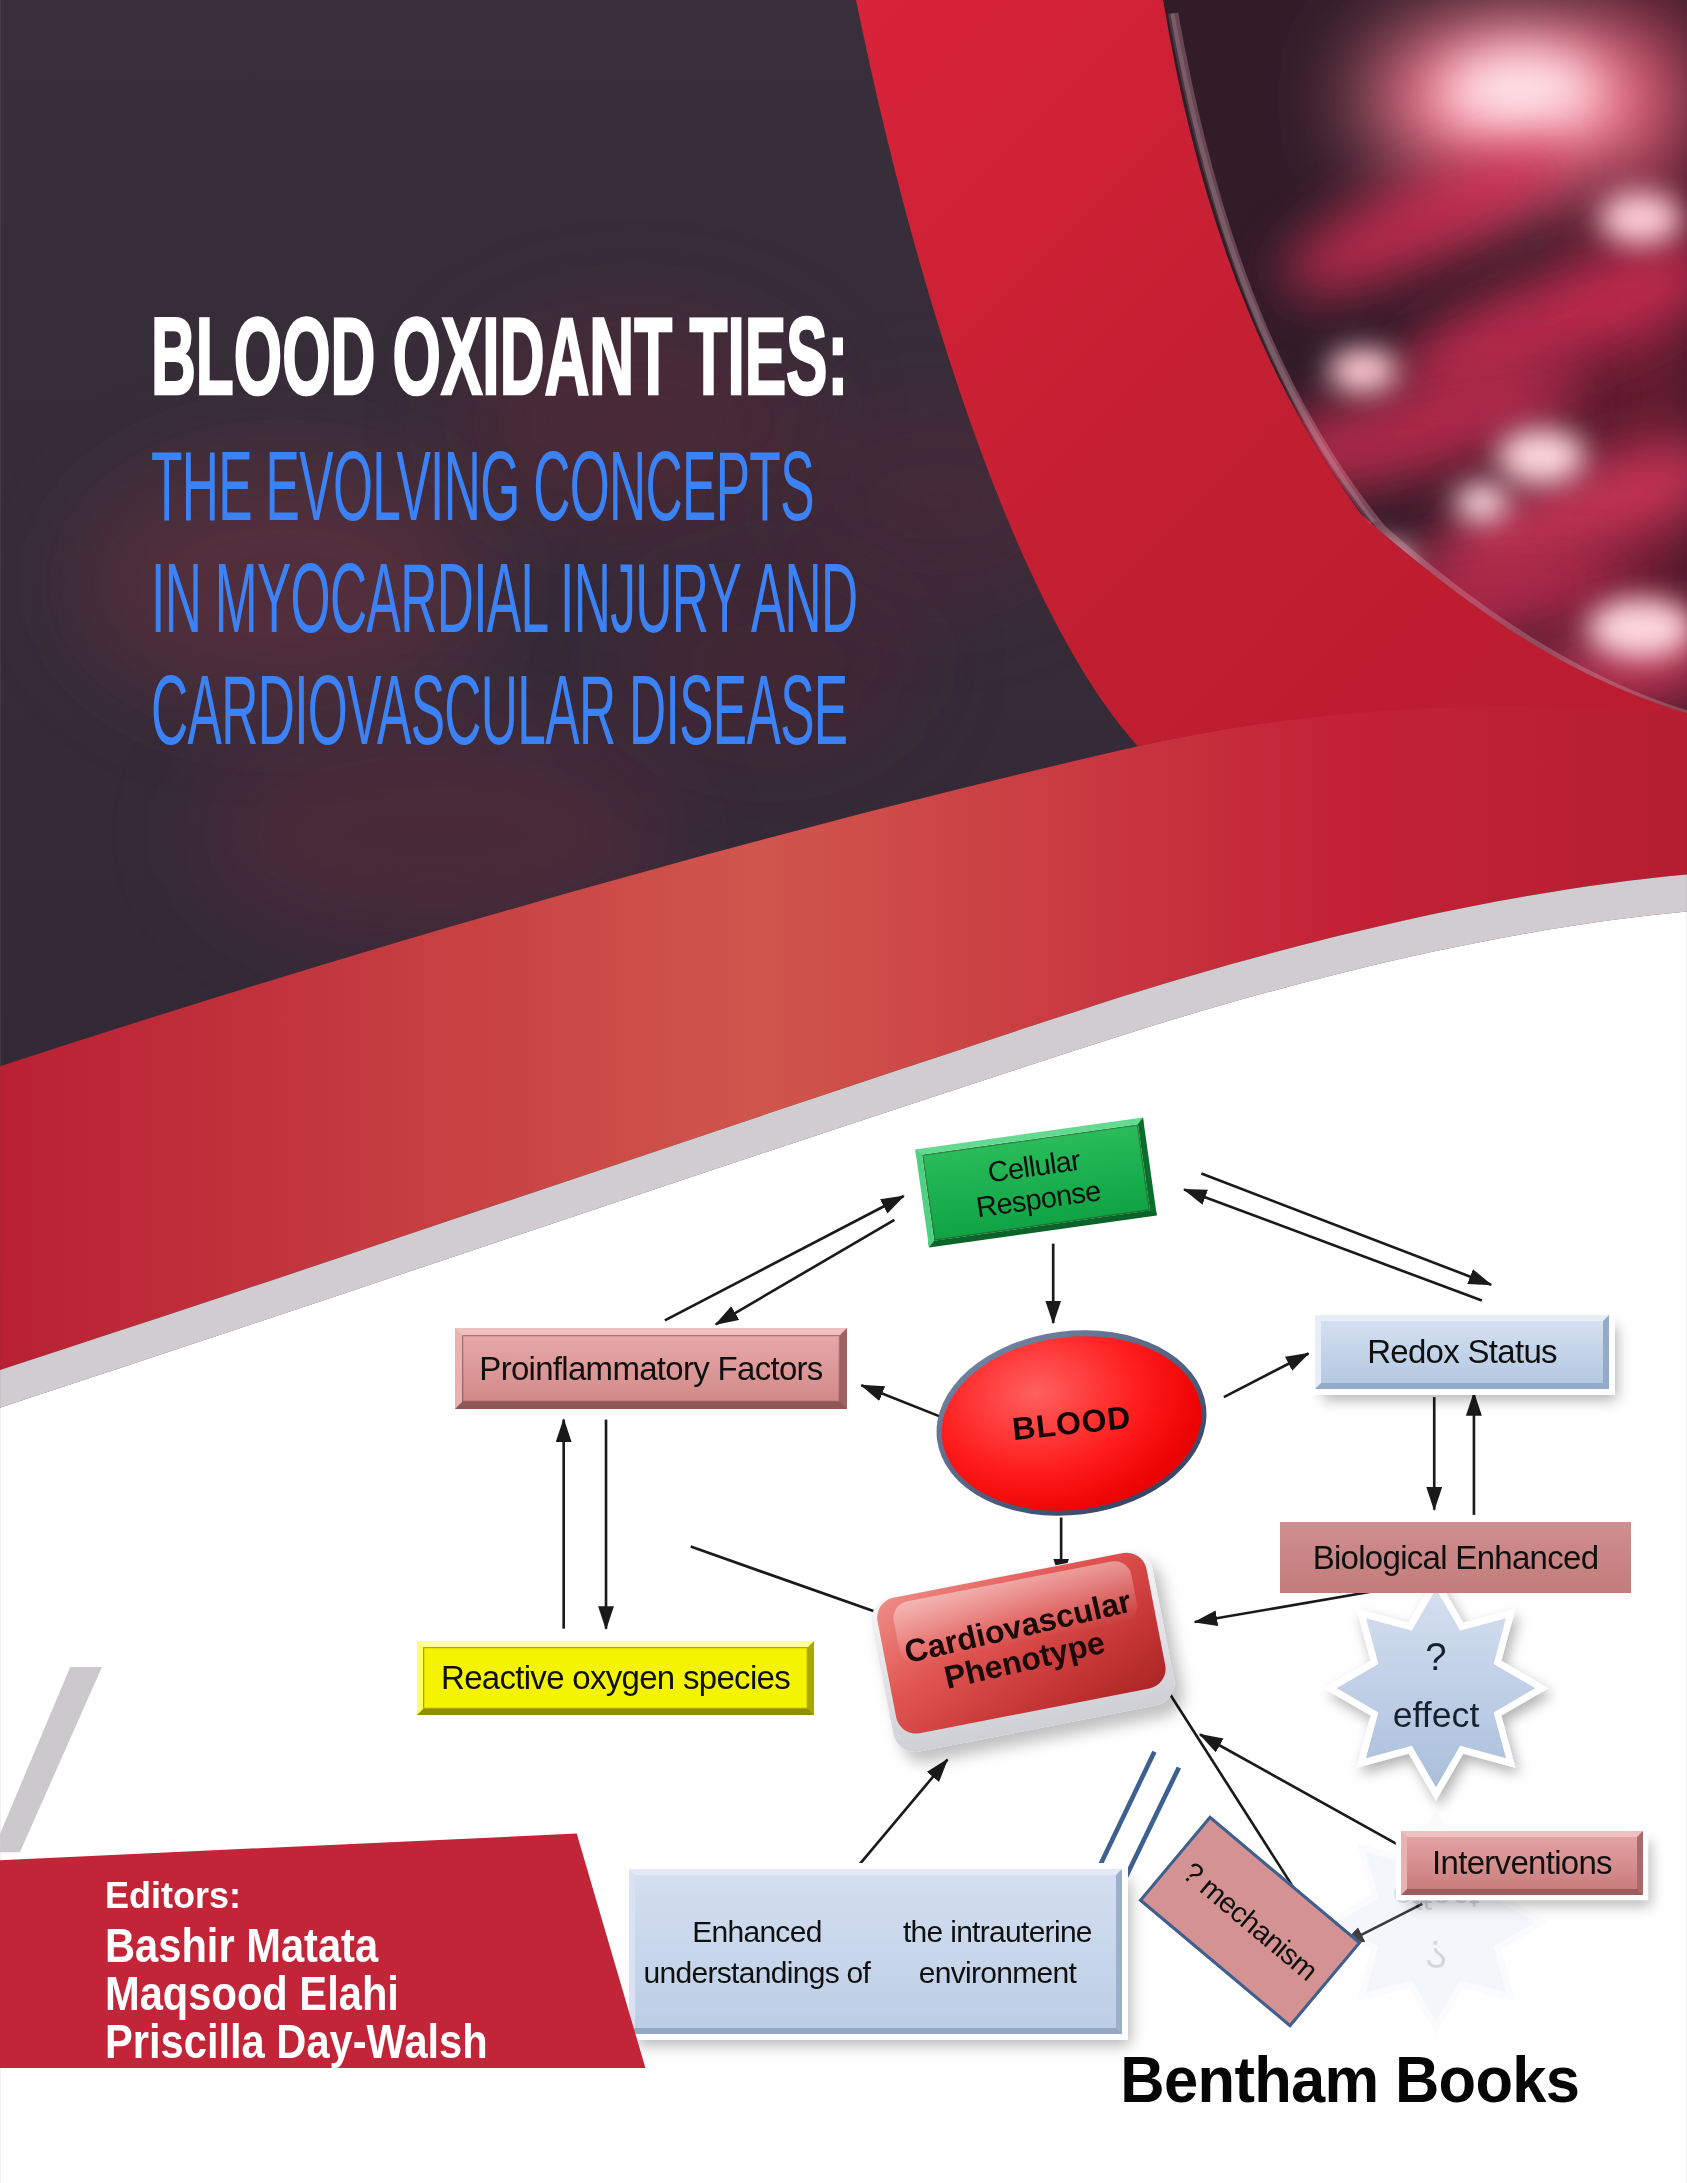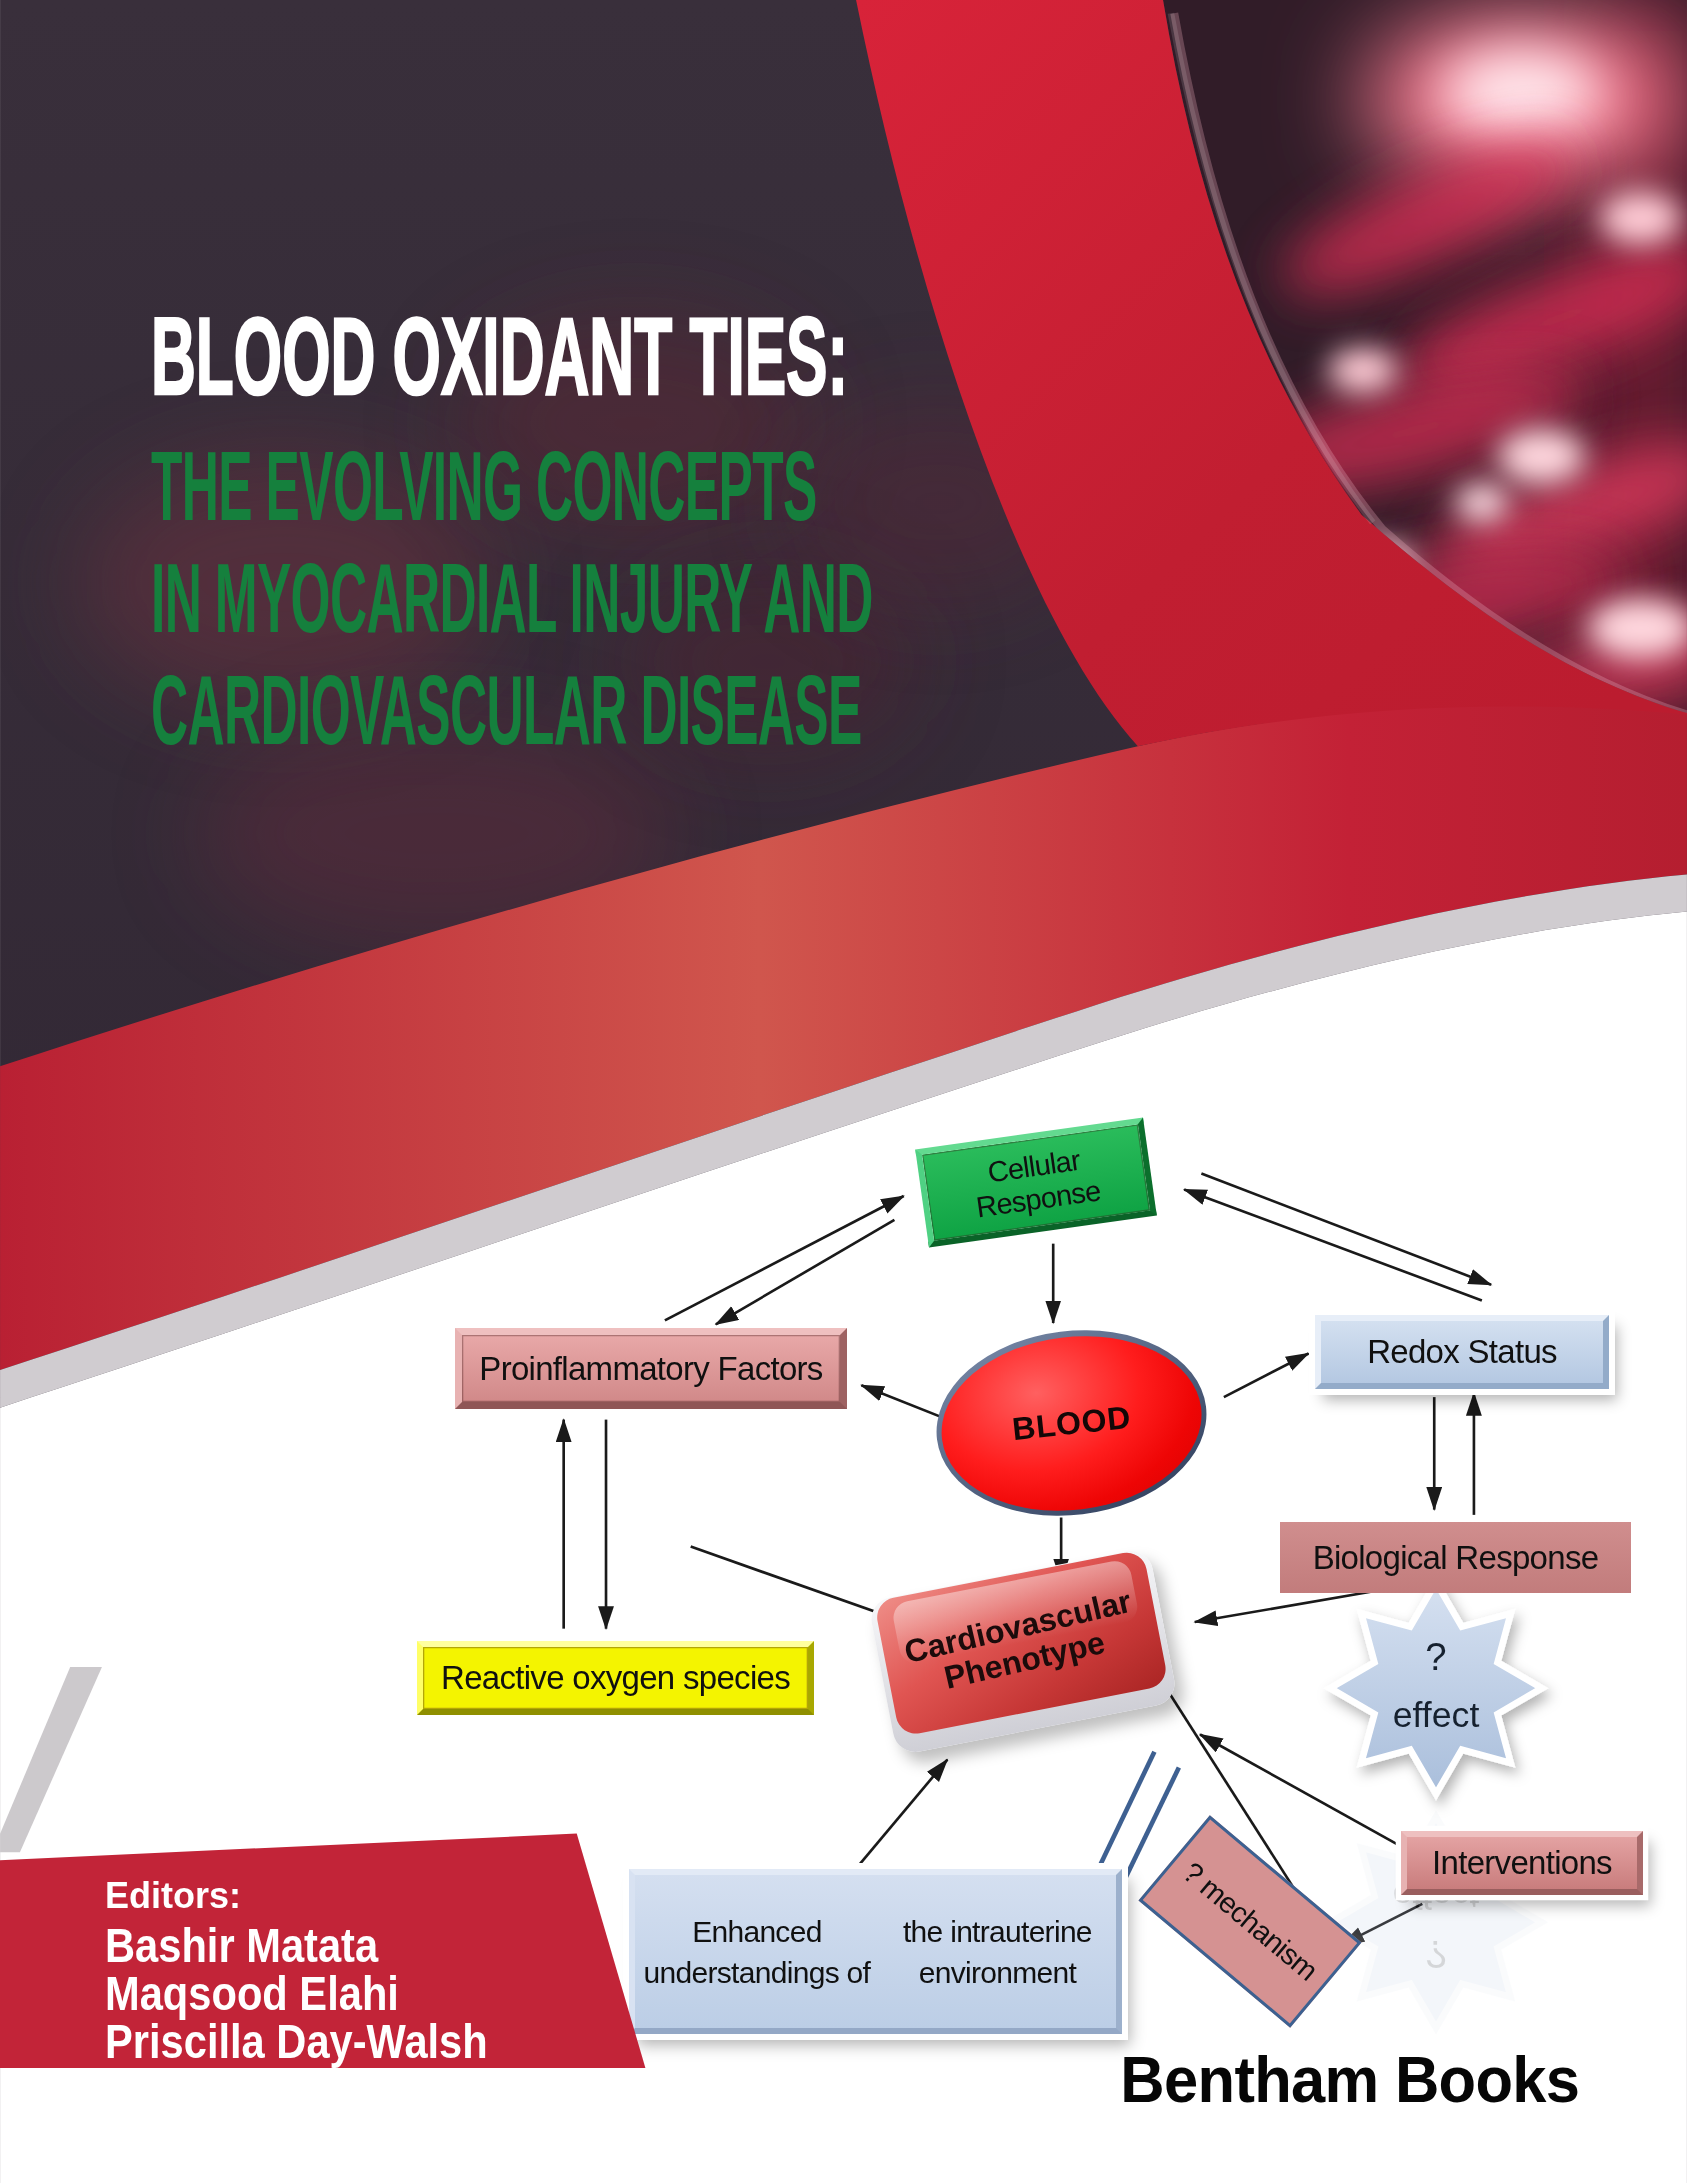--- a/index.html
+++ b/index.html
@@ -9,21 +9,21 @@
     font-family:"Liberation Sans", sans-serif;
   }
   .page { position:absolute; inset:0; width:1687px; height:2183px; }
   svg.bg-art { position:absolute; left:0; top:0; width:1687px; height:2183px; }
 
   
   .title-block { position:absolute; left:151px; top:277px; color:#ffffff; z-index:5; }
   .t-line { white-space:nowrap; }
   .t-main { height:136px; font-size:109px; font-weight:bold; letter-spacing:0;margin-top:16px; }
   .t-main .squish { transform:scaleX(0.57); -webkit-text-stroke:2.6px #ffffff; }
-  .t-sub  { height:112px; font-size:99px; font-weight:700; color:#15803d; }
+  .t-sub  { height:112px; font-size:99px; font-weight:400; color:#3b82f6; }
   .t-sub .squish { transform:scaleX(0.52); letter-spacing:-1.3px; }
   .squish { display:inline-block; transform-origin:left top; white-space:nowrap; }
 
   
   .node { position:absolute; display:flex; align-items:center; justify-content:center;
           box-sizing:border-box; color:#111; text-align:center; z-index:6; }
   .nlabel { font-size:33px; letter-spacing:-0.7px; color:#101010; }
 
   .bevel { box-shadow: inset 0 0 0 1.3px rgba(60,20,20,.35); }
 
@@ -241,21 +241,21 @@
     <div class="blood-inner">
       <span class="blood-label">BLOOD</span>
     </div>
   </div>
 
   <div class="node blue-box" style="left:1315px;top:1315px;width:294px;height:74px;">
     <span class="nlabel">Redox Status</span>
   </div>
 
   <div class="node flat-rose" style="left:1280px;top:1522px;width:351px;height:71px;">
-    <span class="nlabel">Biological Response</span>
+    <span class="nlabel">Biological Enhanced</span>
   </div>
 
   <div class="node yellow-box bevel" style="left:417px;top:1641px;width:397px;height:74px;align-items:center;">
     <span class="nlabel">Reactive oxygen species</span>
   </div>
 
   <div class="cv-outer">
     <div class="cv-inner">
       <div class="cv-gloss"></div>
       <div class="cv-text">Cardiovascular</div>

